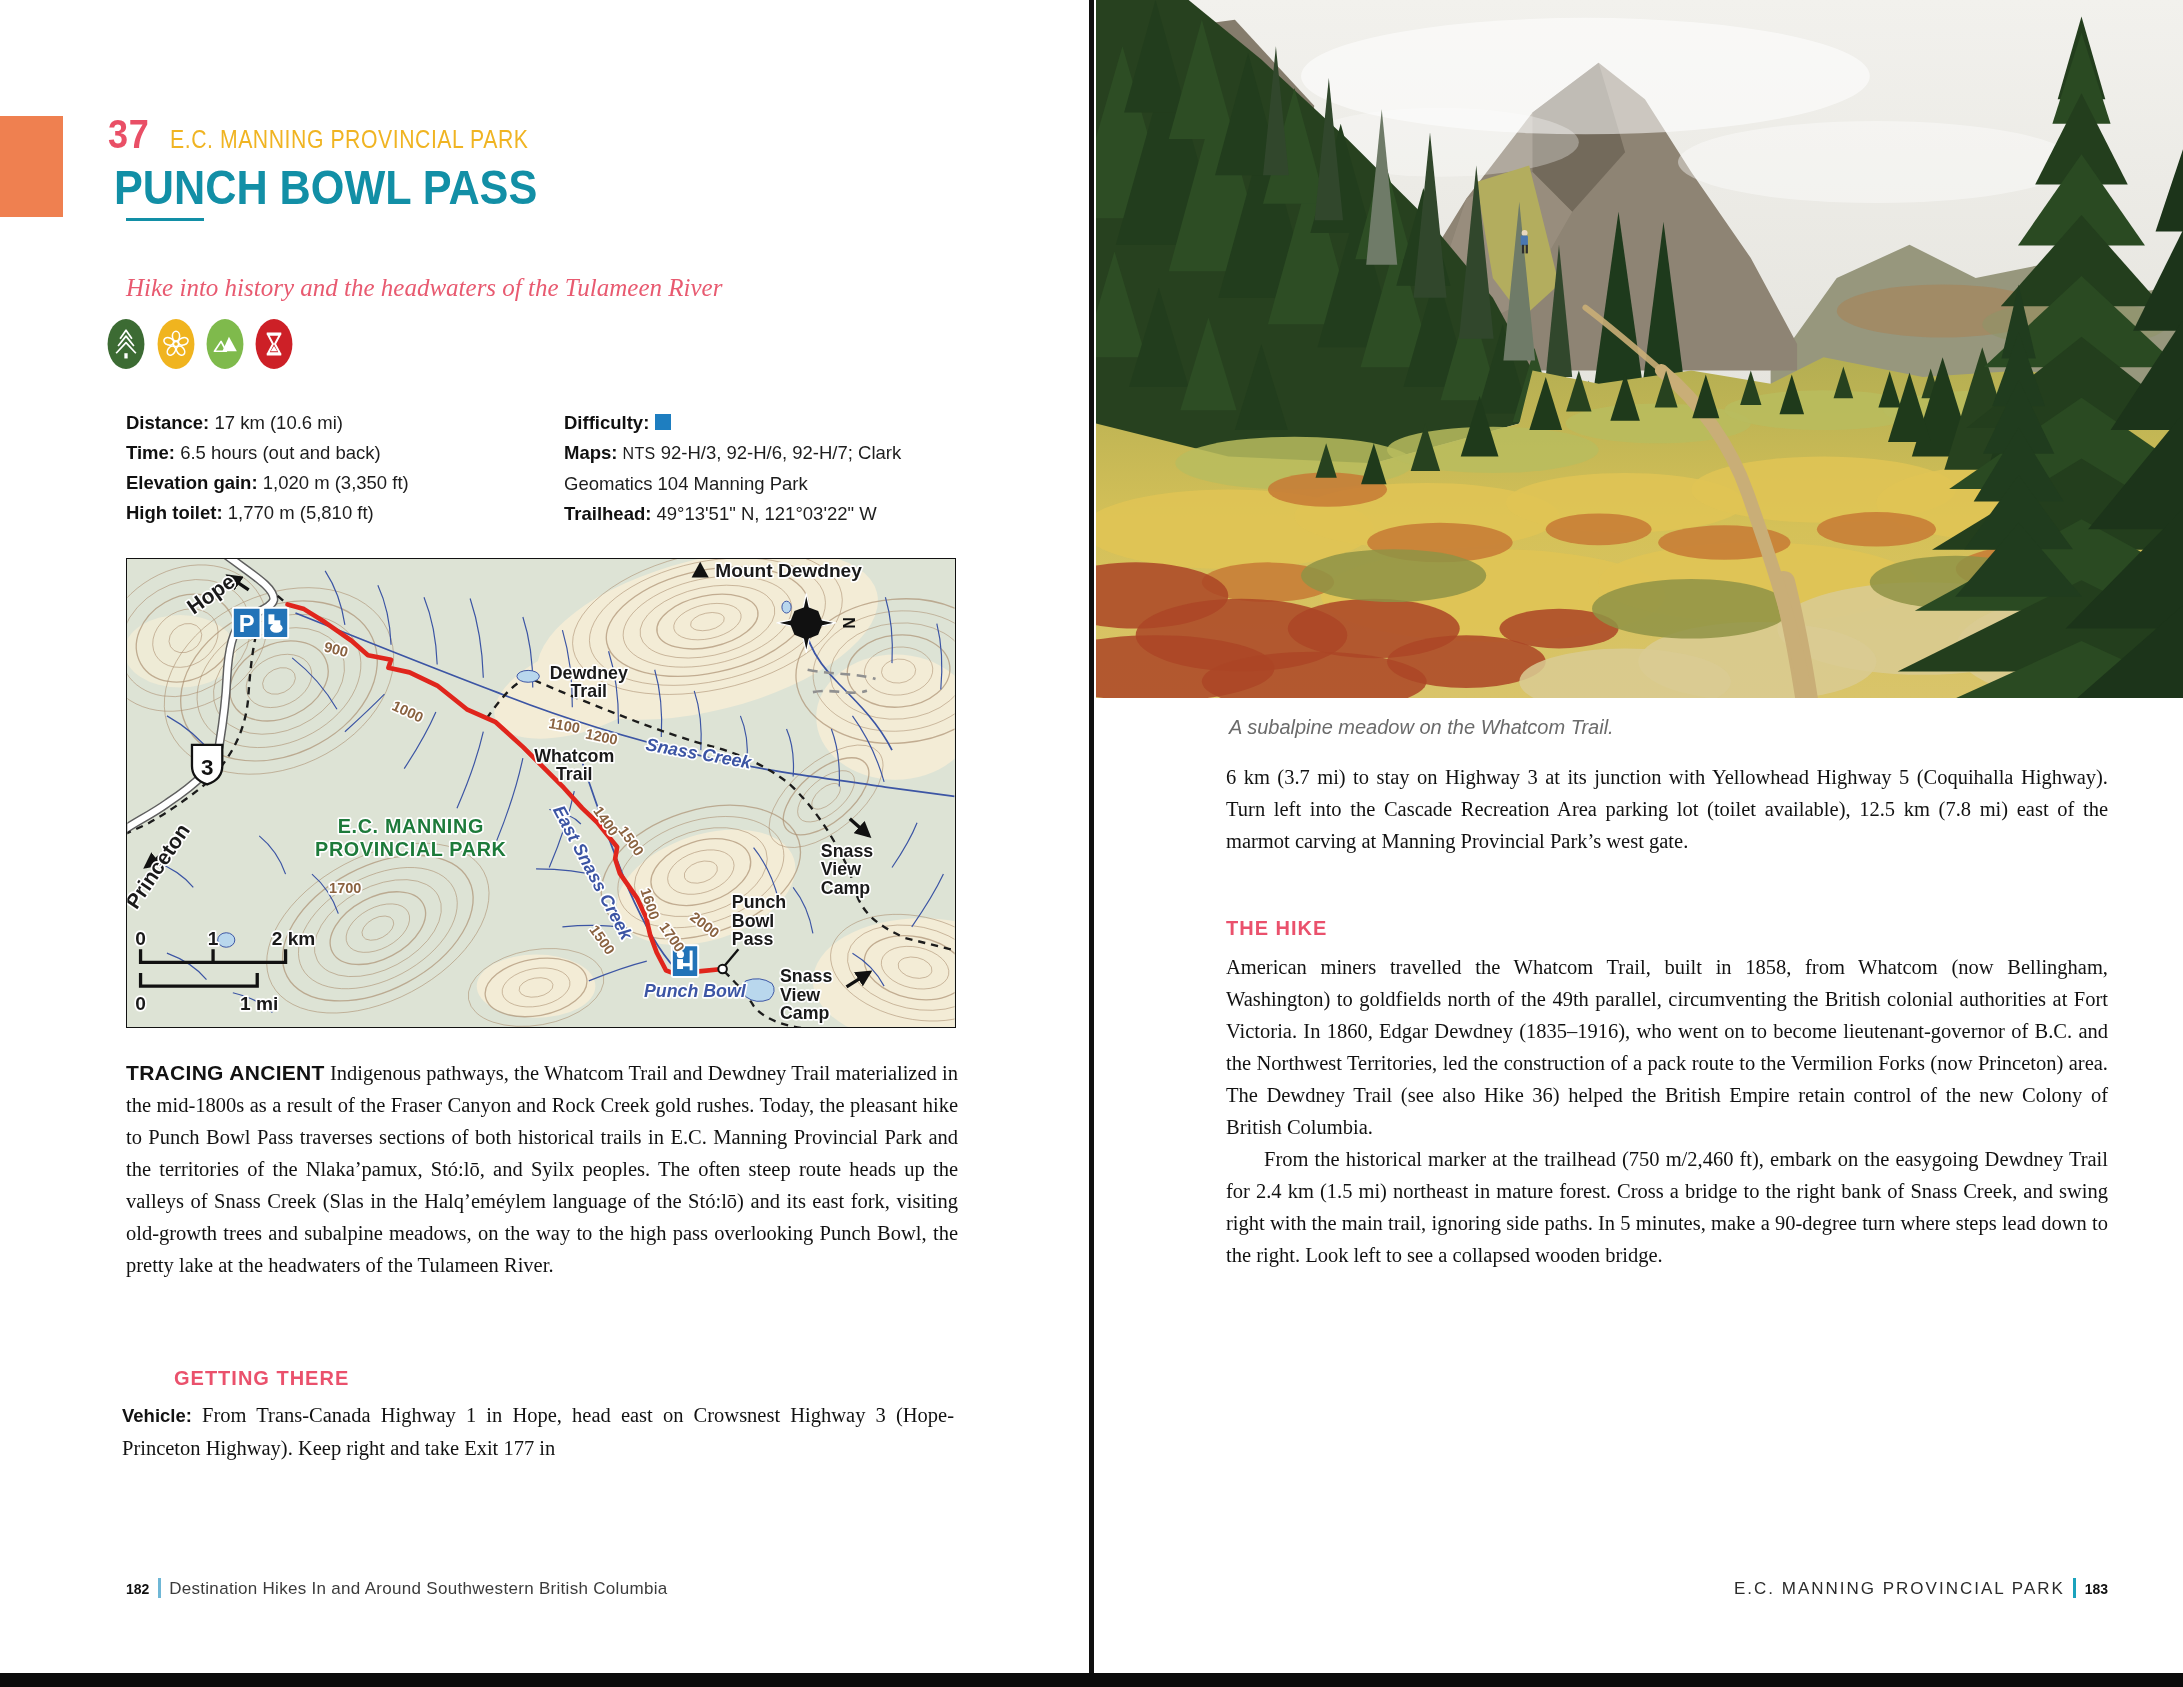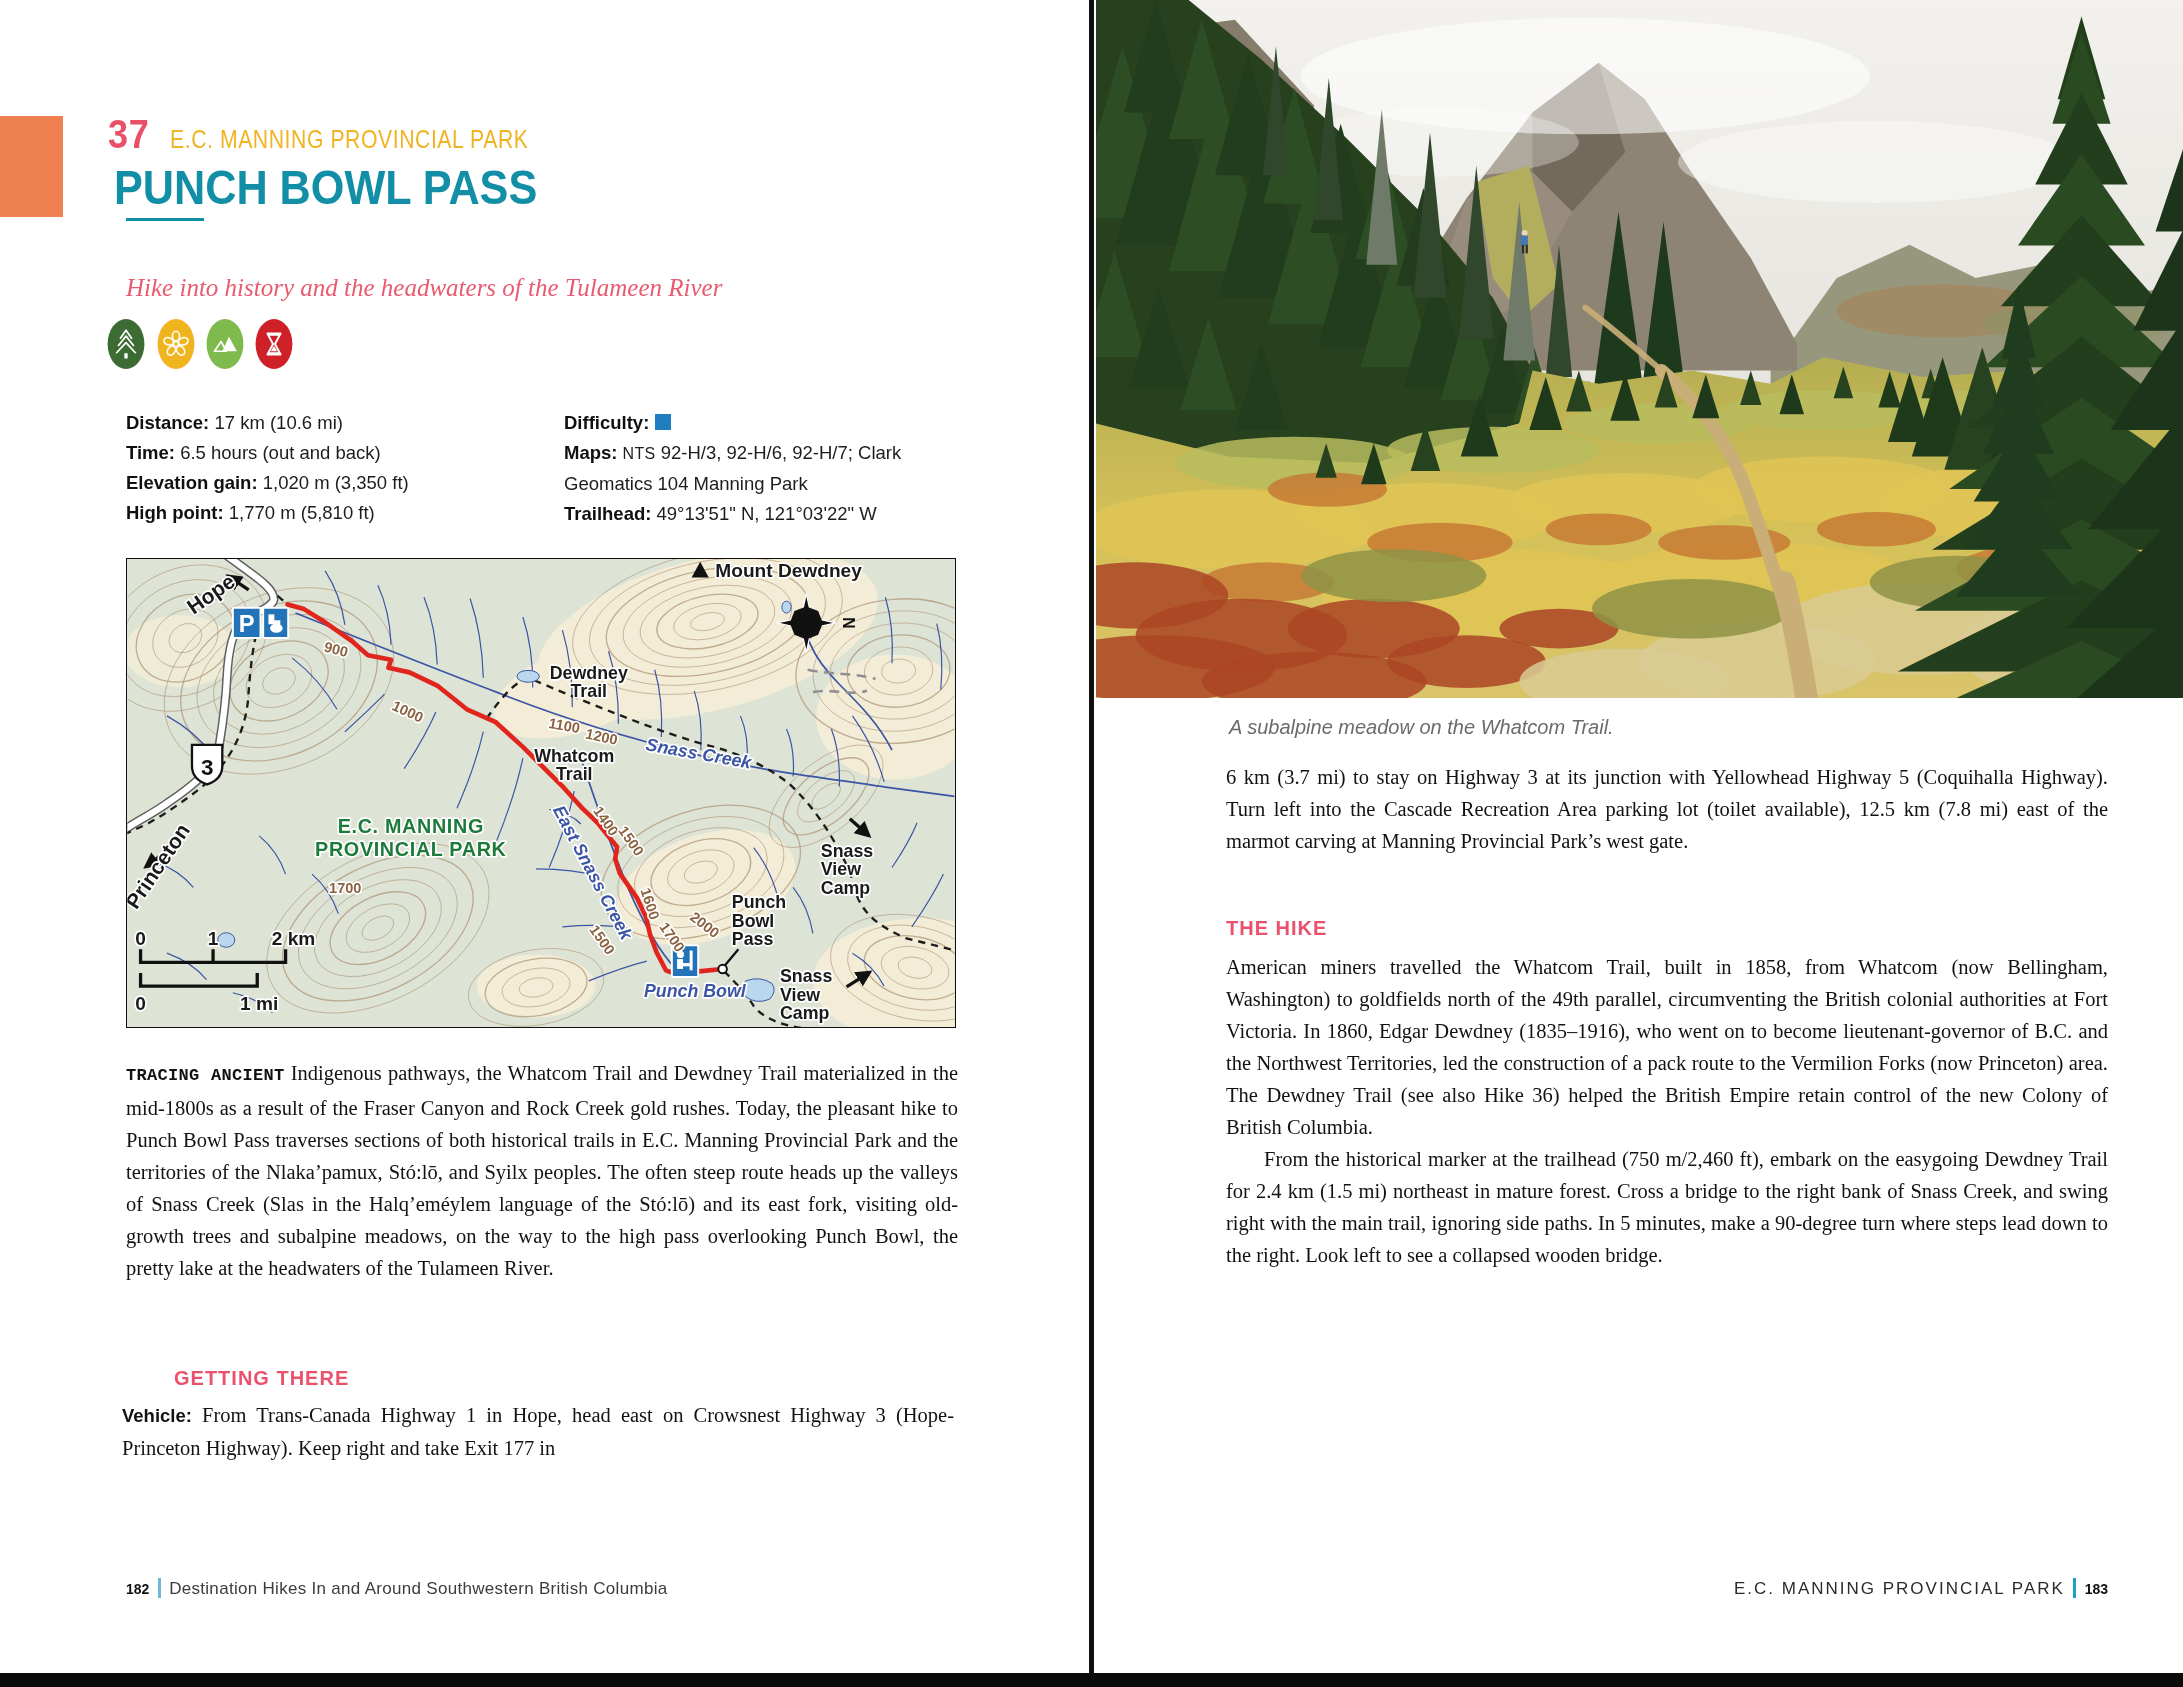--- a/index.html
+++ b/index.html
@@ -29,21 +29,21 @@
   .nts { font-size:16px; letter-spacing:0.3px; }
   .difficulty-square { display:inline-block; width:16px; height:16px; background:#1e7ec0; margin-left:5.3px; vertical-align:-1.3px; }
 
   
   .trail-map { left:126px; top:558px; width:830px; height:470px; border:1.7px solid #111; background:#dde3d5; }
 
   
   .body-text { font-family:"Liberation Serif", serif; font-size:20.5px; line-height:32px;
                text-align:justify; color:#121212; }
   .intro { left:126px; top:1057px; width:832px; }
-  .lead-in { font-family:Liberation Mono, monospace; font-weight:bold; font-size:17px; letter-spacing:0.3px;margin-top:8px; }
+  .lead-in { font-family:Liberation Sans, sans-serif; font-weight:bold; font-size:21px; letter-spacing:0.3px;margin-top:8px; }
   .section-header { font-size:20px; font-weight:bold; letter-spacing:1px; color:#ea516c; }
   .getting-there { left:126px; top:1367px;margin-left:48px; }
   .vehicle { left:122px; top:1399px; width:832px; }
   .vehicle-lead { font-family:"Liberation Sans", sans-serif; font-weight:bold; font-size:18.5px; }
 
   
   .footer { top:1578px; font-size:17px; color:#3c3c3c; letter-spacing:0.3px; }
   .footer-left { left:126px; }
   .footer-right { right:75px; text-align:right; }
   .footer .pagenum { font-weight:bold; font-size:14px; color:#101010; letter-spacing:0; }
@@ -114,21 +114,21 @@
       <line x1="27" y1="58" x2="49" y2="58"></line>
     <path d="M29,28 L47,28 L39.5,42 L47,56 L29,56 L36.5,42 Z"></path>
   </g>
   <path d="M33,53 L43,53 L38,45 Z" fill="#fff"></path>
 </svg>
 
 <div class="abs stats-col stats-left">
   <div><span class="stat-label">Distance:</span> <span>17 km (10.6 mi)</span></div>
   <div><span class="stat-label">Time:</span> <span>6.5 hours (out and back)</span></div>
   <div><span class="stat-label">Elevation gain:</span> <span>1,020 m (3,350 ft)</span></div>
-  <div><span class="stat-label">High point:</span> <span>1,770 m (5,810 ft)</span></div>
+  <div><span class="stat-label">High toilet:</span> <span>1,770 m (5,810 ft)</span></div>
 </div>
 <div class="abs stats-col stats-right">
   <div><span class="stat-label">Difficulty:</span><span class="difficulty-square"></span></div>
   <div><span class="stat-label">Maps:</span> <span class="nts">NTS</span> <span>92-H/3, 92-H/6, 92-H/7; Clark Geomatics 104 Manning Park</span></div>
   <div><span class="stat-label">Trailhead:</span> <span>49°13'51" N, 121°03'22" W</span></div>
 </div>
 
 <svg class="abs trail-map" viewBox="0 0 1255 710">
   <defs>
     <clipPath id="mapclip">

